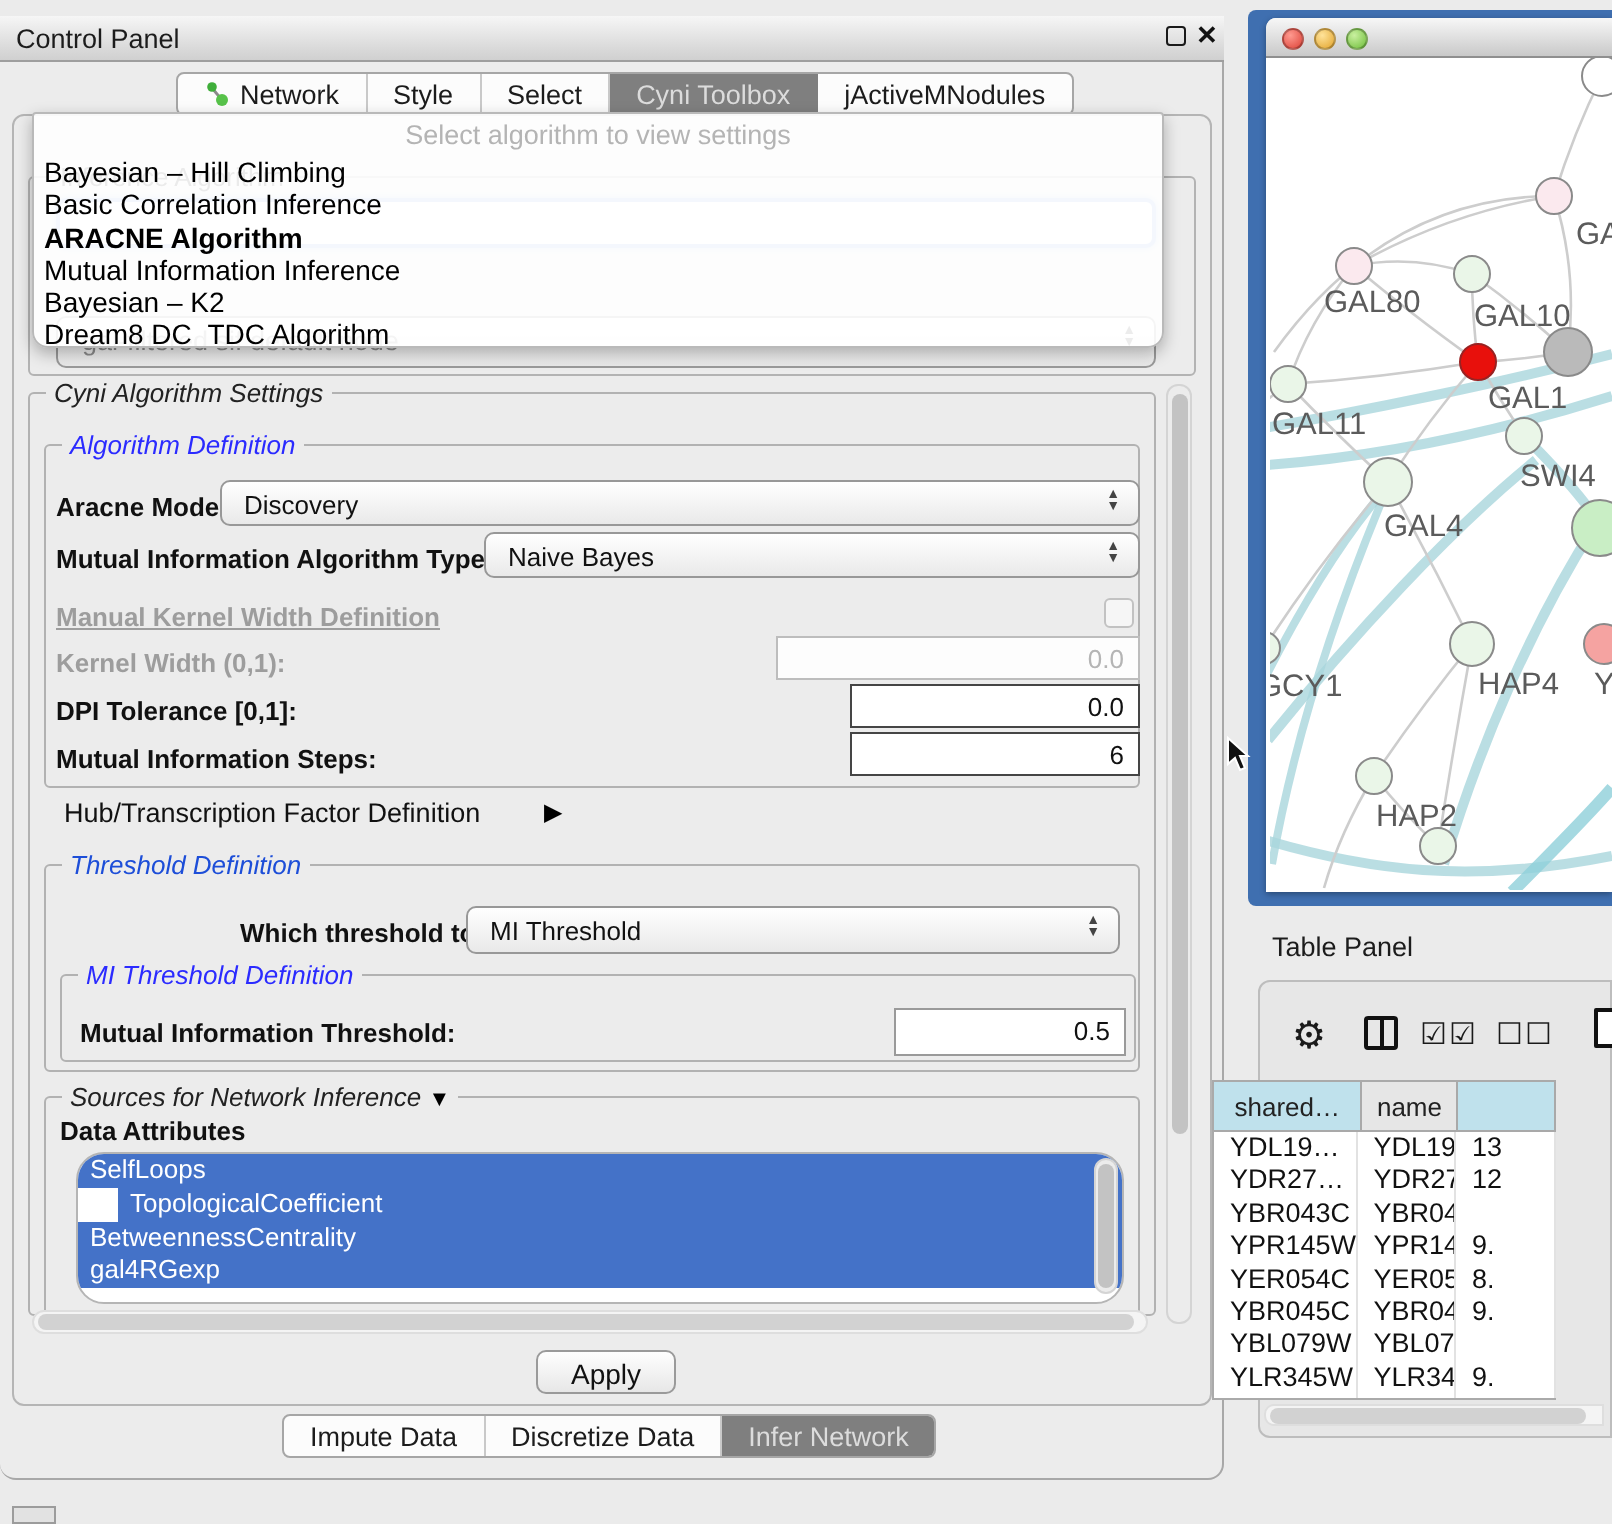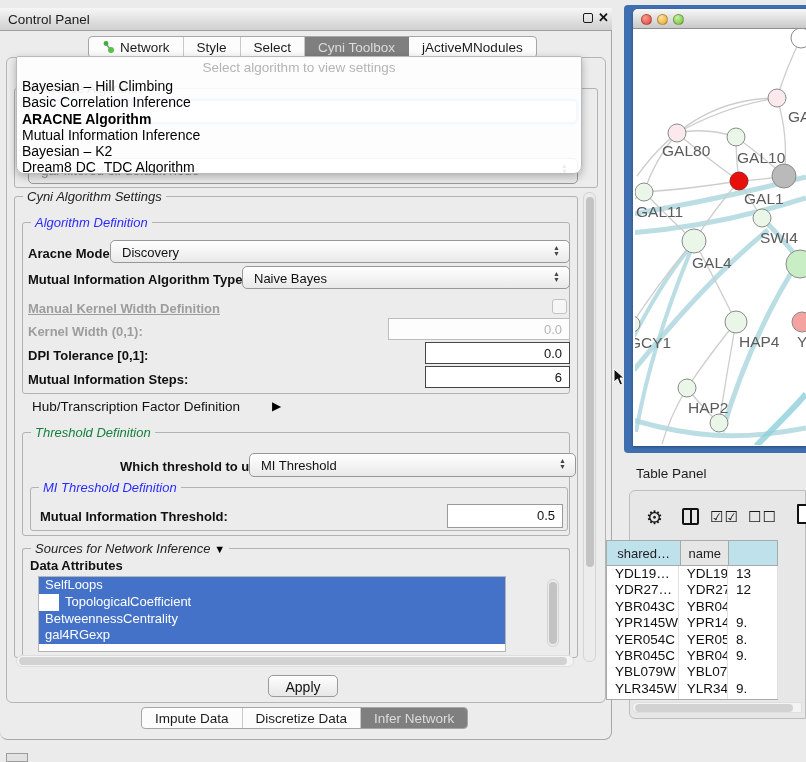--- a/index.html
+++ b/index.html
@@ -25,21 +25,21 @@
   .under-combo2{left:28px;top:158px;width:550px;height:26px;background:linear-gradient(#fff,#e9e9e9);border:1px solid #9a9a9a;border-radius:5px;font-size:13.5px;color:#8d8d8d;padding:4px 22px 0 12px;}
   
   .popup{left:16px;top:56px;width:566px;height:118px;background:rgba(255,255,255,0.9);border:1px solid #b9b9b9;border-radius:2px 2px 8px 8px;box-shadow:0 3px 8px rgba(0,0,0,0.28);z-index:30;overflow:hidden;}
   .popup-placeholder{height:18px;text-align:center;font-size:13.5px;color:#b4b4b4;padding-top:3px;}
   .popup-item{height:16.3px;font-size:14px;color:#000;padding-left:5px;line-height:16.3px;white-space:nowrap;}
   .popup-item.bold{font-weight:bold;}
   
   .fs{border:1px solid #b2b2b2;border-radius:3px;}
   .lg{position:absolute;top:-8px;left:8px;background:#ececec;padding:0 4px;font-size:13px;white-space:nowrap;font-style:italic;}
   .lg.blue{color:#2b2bff;}
-  .lg.green{color:#15803d;}
+  .lg.green{color:#1d4ed8;}
   .lg.dark{color:#222;}
   
   .lbl{font-size:13px;font-weight:bold;color:#111;white-space:nowrap;}
   .lbl.gray{color:#9d9d9d;}
   .plain{font-size:13.5px;color:#111;white-space:nowrap;}
   .tin{background:#fff;border:1px solid #454545;font-size:13px;color:#111;text-align:right;padding:3px 7px 0 6px;}
   .tin.disabled{border:1px solid #bdbdbd;color:#b5b5b5;background:#fdfdfd;}
   .combo{background:linear-gradient(#ffffff,#e9e9e9);border:1px solid #989898;border-radius:5px;font-size:13px;color:#111;padding:4px 24px 0 11px;white-space:nowrap;}
   .stepper{position:absolute;right:9px;top:4px;font-size:7px;line-height:6px;color:#444;text-align:center;}
   .checkbox{width:15px;height:15px;border:1px solid #c2c2c2;border-radius:3px;background:#f6f6f6;}
@@ -147,35 +147,35 @@
 <div class="abs lbl" style="left:28px;top:372px;">Mutual Information Steps:</div>
 <div class="abs tin" style="left:425px;top:366px;width:145px;height:22px;">6</div>
 
 <div class="abs plain" style="left:32px;top:399px;">Hub/Transcription Factor Definition</div>
 <div class="abs tri" style="left:272px;top:399px;">▶</div>
 
 <div class="abs fs" style="left:22px;top:432px;width:548px;height:104px;">
   <span class="lg green">Threshold Definition</span>
 </div>
 <div class="abs lbl" style="left:84px;top:459px;margin-left:36px;">Which threshold to use:</div>
-<div class="abs combo" style="left:233px;top:453px;width:327px;height:24px;margin-left:16px;">
+<div class="abs combo" style="left:233px;top:453px;width:327px;height:24px;">
   <span>MI Threshold</span>
   <span class="stepper">▲<br>▼</span>
 </div>
 <div class="abs fs" style="left:30px;top:487px;width:538px;height:44px;">
   <span class="lg blue">MI Threshold Definition</span>
 </div>
 <div class="abs lbl" style="left:40px;top:509px;">Mutual Information Threshold:</div>
 <div class="abs tin" style="left:447px;top:504px;width:116px;height:24px;border-color:#9a9a9a;">0.5</div>
 
 <div class="abs fs" style="left:22px;top:548px;width:548px;height:110px;border-bottom:none;">
   <span class="lg dark"><span>Sources for Network Inference</span> <span style="color:#000;font-size:11px;">▼</span></span>
 </div>
 <div class="abs lbl" style="left:30px;top:558px;">Data Attributes</div>
-<div class="abs attrlist" style="left:38px;top:576px;width:468px;height:76px;" id="attr-list">
+<div class="abs attrlist" style="left:38px;top:576px;width:524px;height:76px;border-radius:14px;" id="attr-list">
     <div class="attr-item" style="background: rgb(68, 114, 200);">SelfLoops</div>
     <div class="attr-item" style="background: rgb(68, 114, 200); margin-left: 20px;">TopologicalCoefficient</div>
     <div class="attr-item" style="background: rgb(68, 114, 200);">BetweennessCentrality</div>
     <div class="attr-item" style="background: rgb(68, 114, 200);">gal4RGexp</div>
   </div>
 <div class="abs vscroll" style="left:547px;top:579px;width:12px;height:68px;">
     <div class="vthumb" style="top:2px;height:62px;"></div>
   </div>
 <div class="abs hscroll-track" style="left:16px;top:655px;width:558px;height:12px;">
     <div class="hthumb" style="left:2px;width:548px;"></div>

